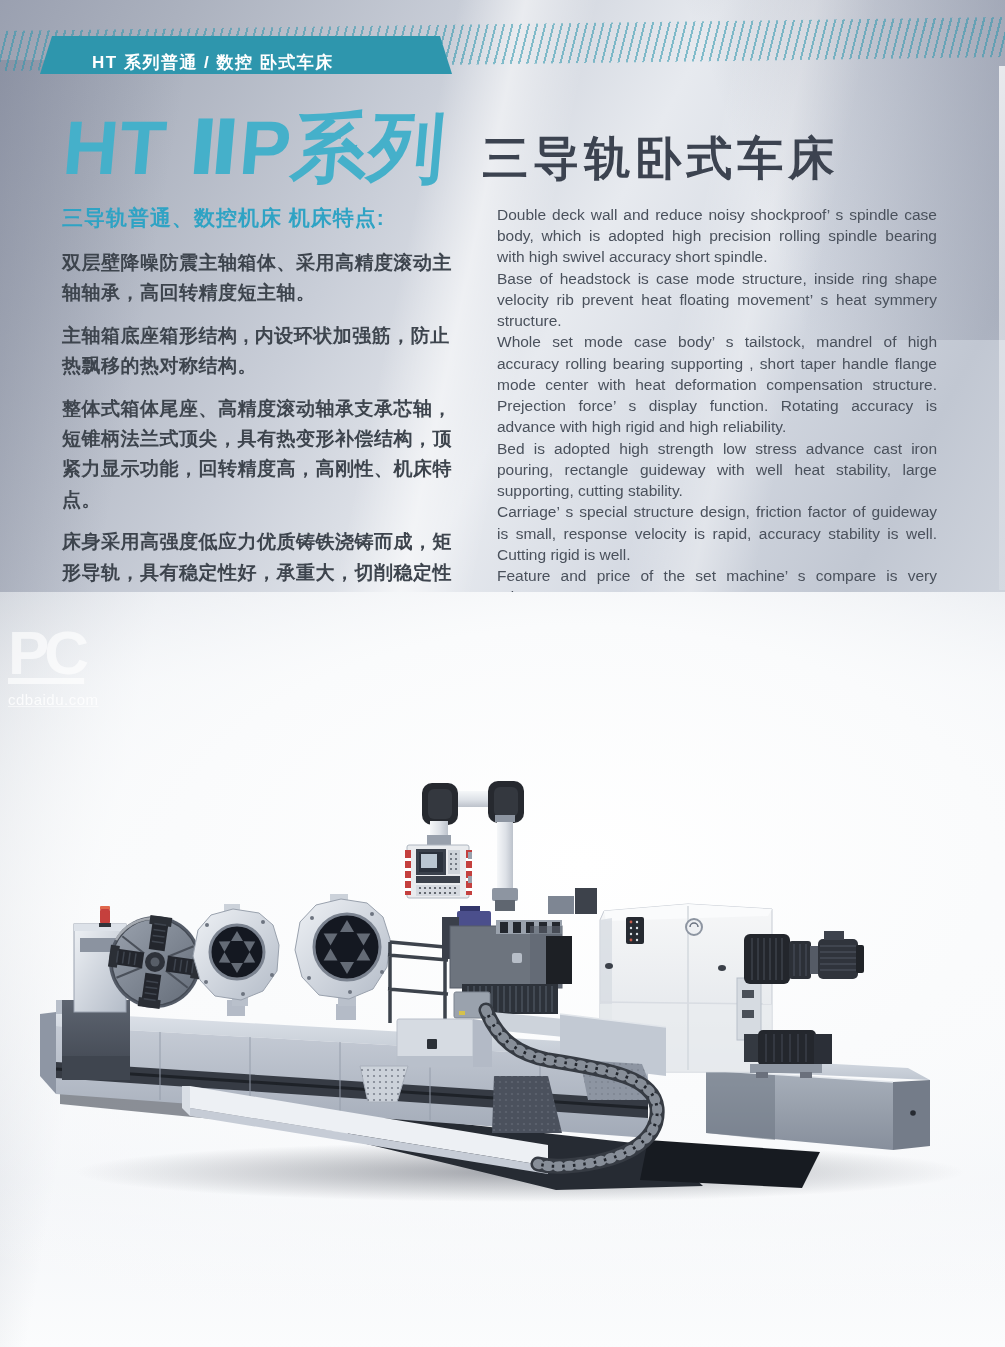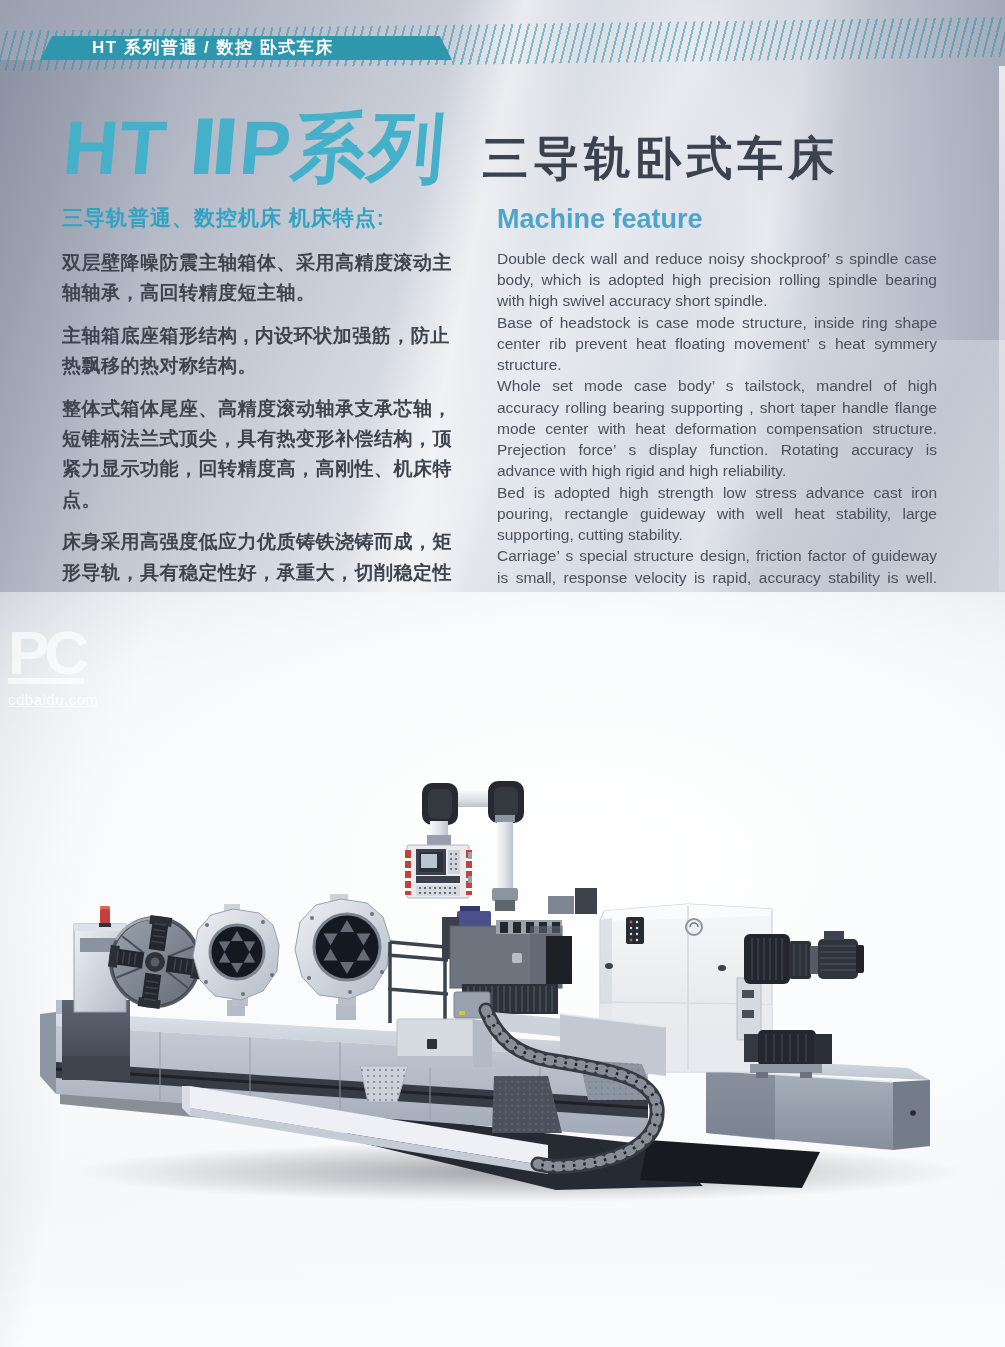--- a/index.html
+++ b/index.html
@@ -17,24 +17,24 @@
     background:linear-gradient(102deg,rgba(255,255,255,0) 38%,rgba(255,255,255,.38) 52%,rgba(255,255,255,0) 64%);}
   .corner-shade{position:absolute;right:0;top:0;width:460px;height:340px;
     background:linear-gradient(250deg,rgba(110,117,139,.45) 0%,rgba(110,117,139,0) 55%);}
   .left-shade{position:absolute;left:0;top:60px;width:220px;height:540px;
     background:linear-gradient(100deg,rgba(108,114,134,.35) 0%,rgba(108,114,134,0) 60%);}
 
   
   .band-stripes{position:absolute;left:-10px;top:24px;width:1030px;height:40px;
     transform:rotate(-0.8deg);
     background:repeating-linear-gradient(105deg,rgba(46,150,173,.55) 0 2px,rgba(46,150,173,0) 2px 8px);}
-  .band-solid{position:absolute;left:40px;top:36px;width:412px;height:24px;
+  .band-solid{position:absolute;left:40px;top:36px;width:412px;height:38px;
     background:var(--band-teal,#2e96ad);
     clip-path:polygon(12px 0,400px 0,412px 100%,0 100%);
-    display:flex;align-items:flex-start;padding-left:0;}
+    display:flex;align-items:flex-end;padding-left:0;}
   .band-solid span{color:#ffffff;font-size:17px;font-weight:bold;letter-spacing:1.5px;
     margin-left:52px;white-space:nowrap;}
 
   
   .title-row{position:absolute;left:60px;top:108px;width:900px;display:flex;align-items:baseline;}
   .title-model{font-size:76px;font-weight:bold;color:var(--title-teal,#45b0ca);
     letter-spacing:1px;transform:skewX(-5deg);transform-origin:left bottom;line-height:1.05;}
   .title-name{font-size:46px;font-weight:bold;color:var(--title-dark,#3c4350);
     letter-spacing:5px;margin-left:40px;}
 
@@ -92,23 +92,22 @@
       <h3>三导轨普通、数控机床 机床特点:</h3>
       <p>双层壁降噪防震主轴箱体、采用高精度滚动主轴轴承，高回转精度短主轴。</p>
       <p>主轴箱底座箱形结构 , 内设环状加强筋，防止热飘移的热对称结构。</p>
       <p>整体式箱体尾座、高精度滚动轴承支承芯轴，短锥柄法兰式顶尖，具有热变形补偿结构，顶紧力显示功能，回转精度高，高刚性、机床特点。</p>
       <p>床身采用高强度低应力优质铸铁浇铸而成，矩形导轨，具有稳定性好，承重大，切削稳定性好。</p>
       <p>刀架专业化结构设计，导轨磨擦系数小，响应速度快，精度稳定性好，切削刚度高。</p>
       <p>整机具有较高的性价比。</p>
     </div>
 
     <div class="col col-en">
-      <h3>Machine feature</h3>
       <p>Double deck wall and reduce noisy shockproof’ s spindle case body, which is adopted high precision rolling spindle bearing with high swivel accuracy short spindle.</p>
-      <p>Base of headstock is case mode structure, inside ring shape center rib prevent heat floating movement’ s heat symmery structure.</p>
+      <p>Base of headstock is case mode structure, inside ring shape velocity rib prevent heat floating movement’ s heat symmery structure.</p>
       <p>Whole set mode case body’ s tailstock, mandrel of high accuracy rolling bearing supporting , short taper handle flange mode center with heat deformation compensation structure. Prejection force’ s display function. Rotating accuracy is advance with high rigid and high reliability.</p>
       <p>Bed is adopted high strength low stress advance cast iron pouring, rectangle guideway with well heat stability, large supporting, cutting stability.</p>
       <p>Carriage’ s special structure design, friction factor of guideway is small, response velocity is rapid, accuracy stability is well. Cutting rigid is well.</p>
       <p>Feature and price of the set machine’ s compare is very advance.</p>
     </div>
     <div class="right-strip"></div>
   </div>
 
   <div class="photo-section">
   <svg width="1005" height="755" viewBox="0 592 1005 755" xmlns="http://www.w3.org/2000/svg">

